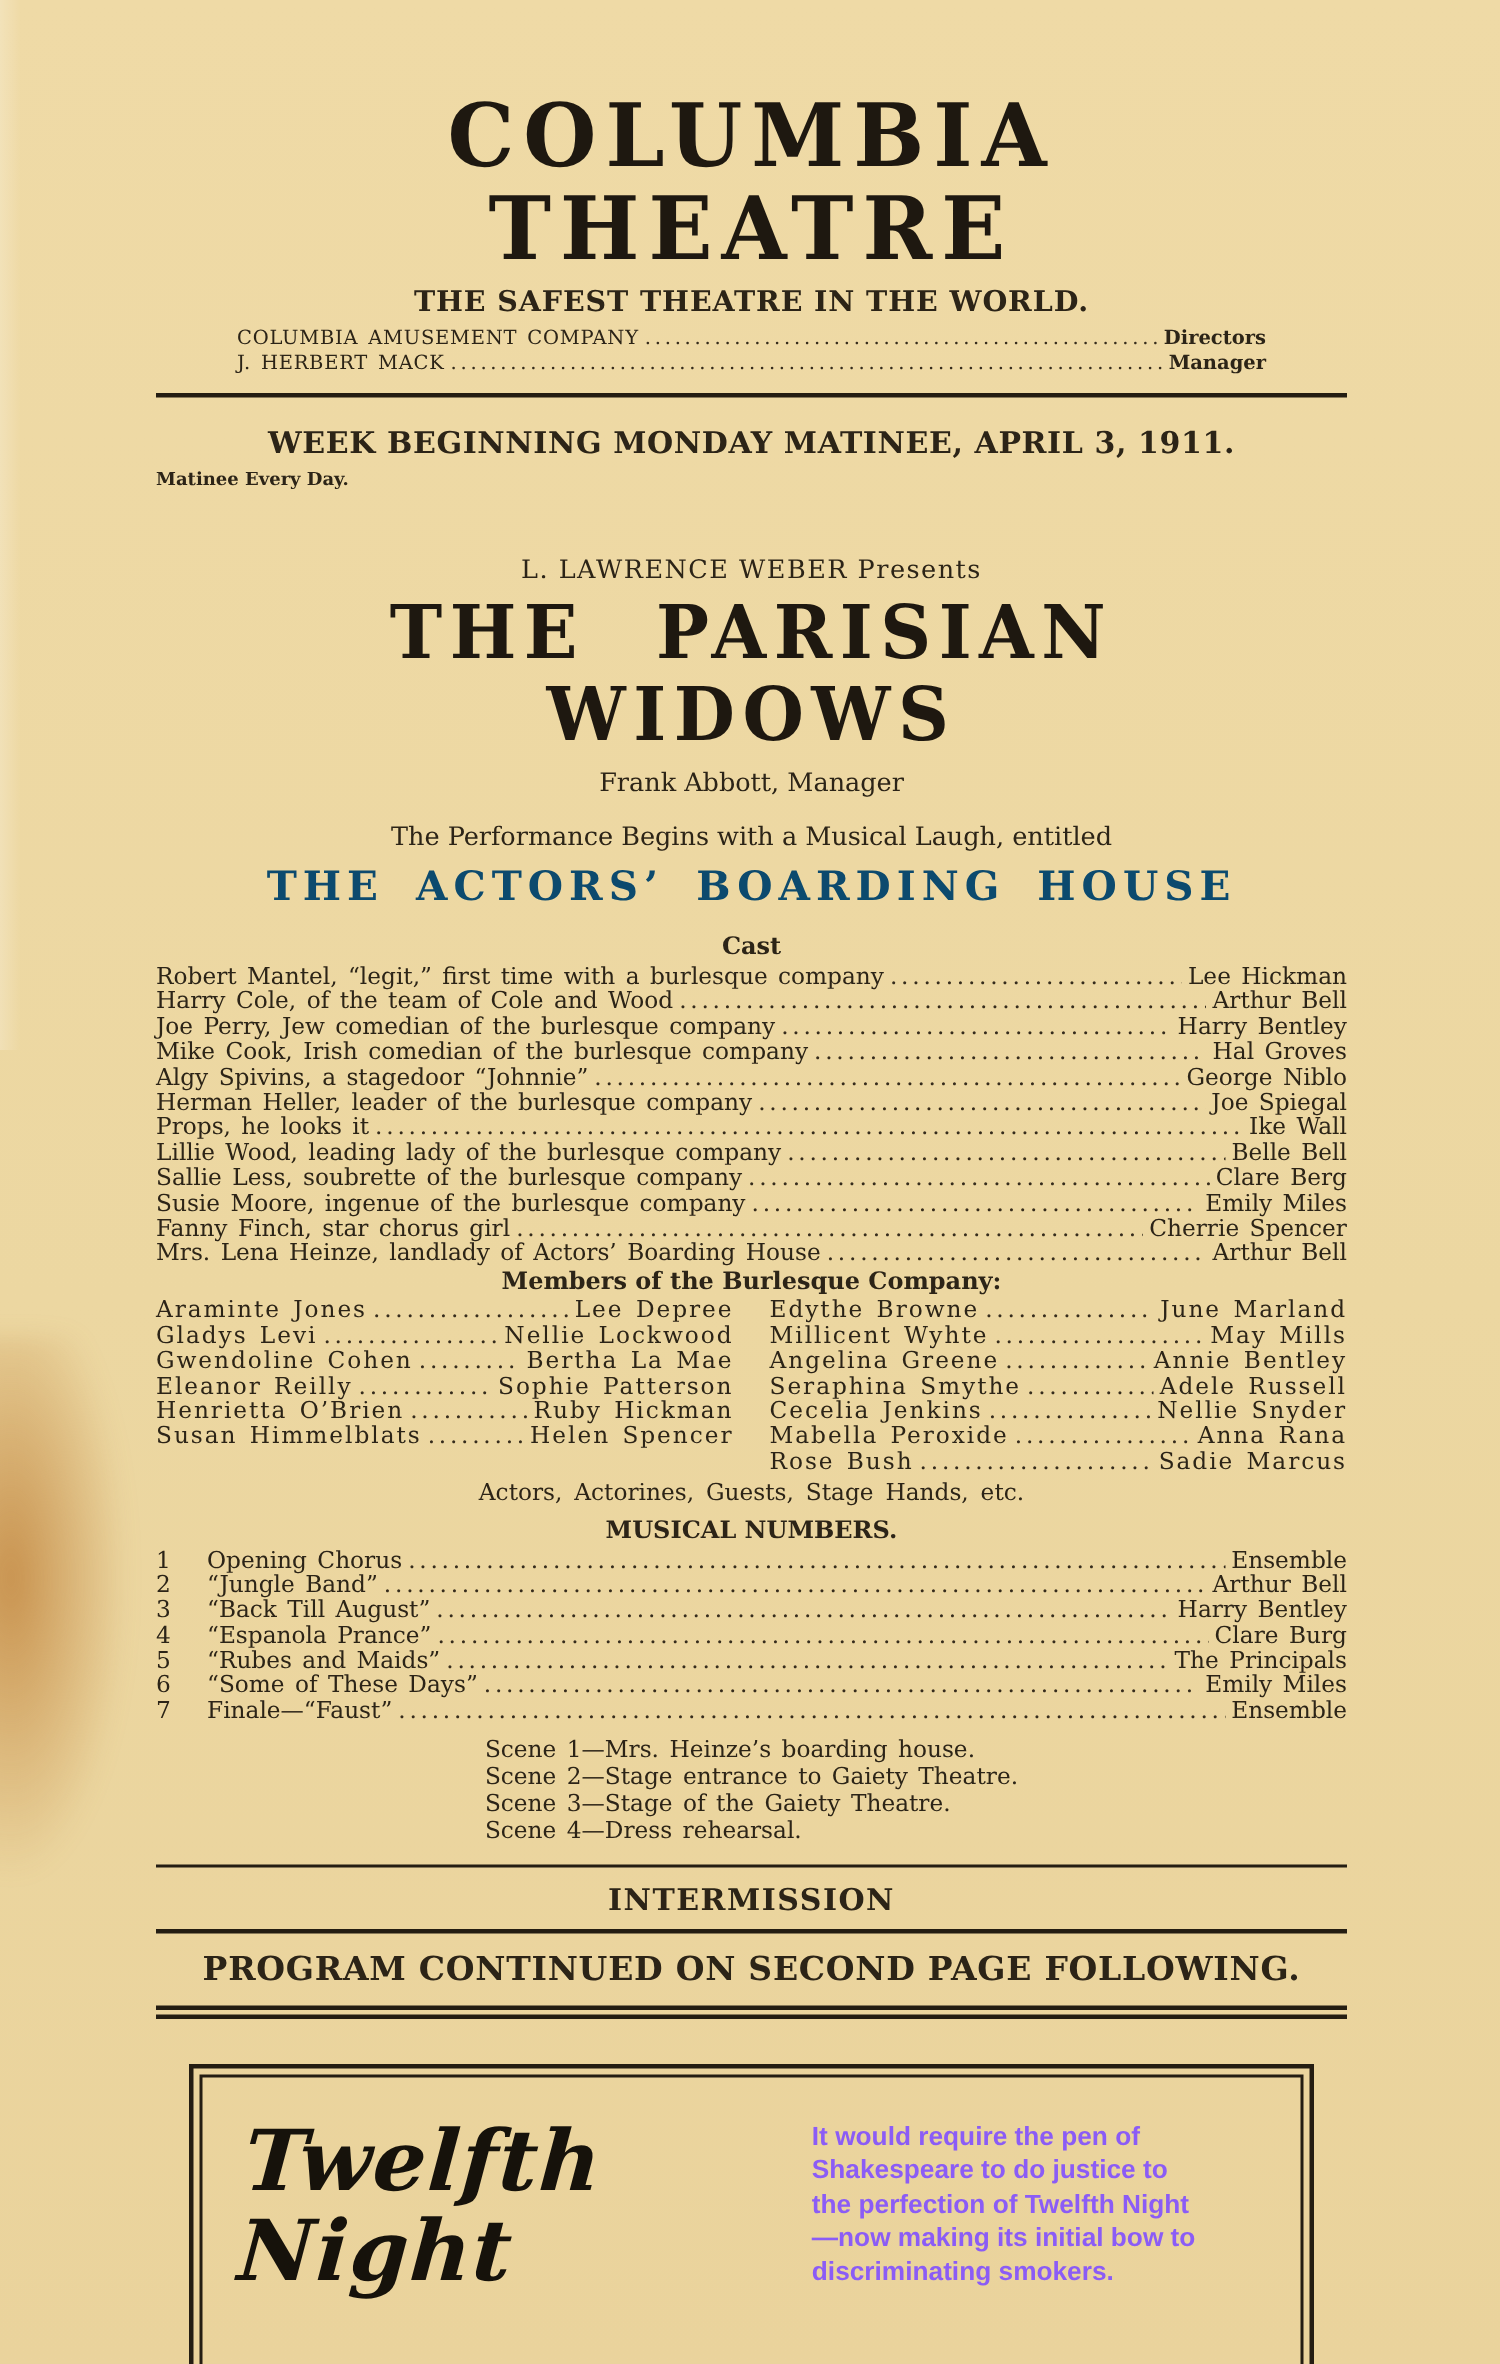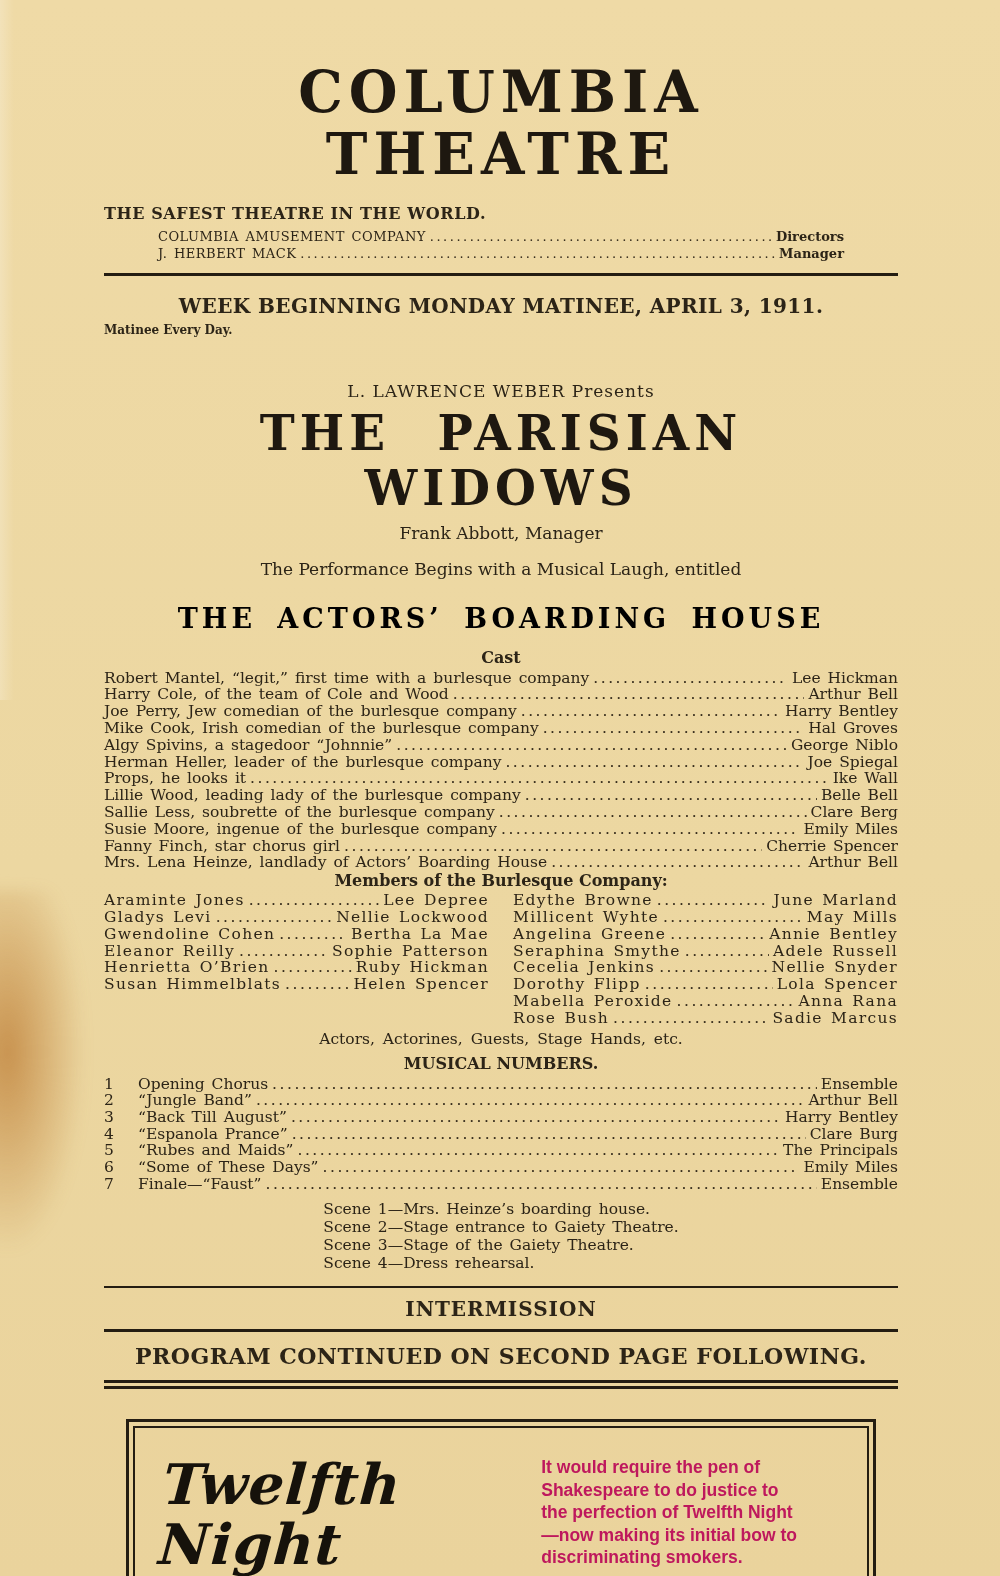--- a/index.html
+++ b/index.html
@@ -26,41 +26,41 @@
     position:relative;
     padding:62px 102px 0 104px;
   }
   
   .theatre-title{
     text-align:center;font-weight:bold;font-size:56px;line-height:60px;
     letter-spacing:6px;word-spacing:44px;color:#1e1810;
     transform:scaleY(1.04);
   }
   .safest{
-    text-align:left;font-weight:bold;font-size:16px;margin-top:22px;letter-spacing:.6px;
+    text-align:center;font-weight:bold;font-size:19px;margin-top:8px;letter-spacing:.6px;
   }
   .credits{margin:6px 54px 0 54px;font-size:13px;}
   .credit-row{display:flex;align-items:baseline;line-height:22px;}
   .credit-left{white-space:nowrap;letter-spacing:.5px;}
   .credit-right{white-space:nowrap;font-weight:bold;}
   .rule{border:0;height:3px;background:#241d12;margin:10px 0 0 0;}
   .rule.thin{height:2px;}
   .week-line{text-align:center;font-weight:bold;font-size:20px;margin-top:18px;letter-spacing:.4px;}
   .matinee-line{text-align:left;font-weight:bold;font-size:12px;margin-top:5px;}
   
   .presents{text-align:center;font-size:17px;margin-top:44px;letter-spacing:1px;}
   .show-title{
     text-align:center;font-weight:bold;font-size:47px;line-height:52px;margin-top:8px;
     letter-spacing:5px;word-spacing:26px;color:#1e1810;transform:scaleY(1.05);
   }
   .show-manager{text-align:center;font-size:17px;margin-top:10px;}
   .intro-line{text-align:center;font-size:17px;margin-top:16px;}
   .piece-title{
-    text-align:center;font-weight:bold;font-size:27px;margin-top:24px;
-    letter-spacing:4px;word-spacing:8px;color:#000000;
+    text-align:center;font-weight:bold;font-size:27px;margin-top:8px;
+    letter-spacing:4px;word-spacing:8px;color:#0c4a6e;
   }
   
   .section-head{text-align:center;font-weight:bold;font-size:16px;margin-top:14px;}
   .cast-list{margin-top:3px;font-size:15.5px;}
   .dot-row{display:flex;align-items:baseline;line-height:16.8px;}
   .dot-row .left{white-space:nowrap;word-spacing:2px;}
   .dot-row .right{white-space:nowrap;word-spacing:2px;}
   .leader{flex:1;overflow:hidden;white-space:nowrap;margin:0 4px;min-width:12px;}
   .leader::after{
     content:"........................................................................................................................................................";
@@ -90,21 +90,21 @@
     border:2px solid #241d12;display:flex;padding:20px 26px 18px 26px;min-height:186px;
   }
   .ad-left{flex:1.25;position:relative;padding-top:6px;}
   .ad-brand{
     font-weight:bold;font-style:italic;font-size:56px;line-height:60px;color:#16120b;
     letter-spacing:1px;transform:skewX(-4deg);
   }
   .ad-right{flex:1;padding:8px 2px 0 8px;}
   .ad-body{
     font-family:"Liberation Sans", sans-serif;font-weight:bold;font-size:17.5px;
-    line-height:22.5px;color:#be185d;width:266px;
+    line-height:22.5px;color:#8b5cf6;width:266px;
   }
 </style>
 </head>
 <body>
 
 <div class="stain"></div>
 <div class="edge-light"></div>
 
 <div class="page">
 
@@ -281,25 +281,20 @@
           <span class="leader"></span>
           <span class="right">Adele Russell</span>
         </div>
 
         <div class="dot-row">
           <span class="left">Cecelia Jenkins</span>
           <span class="leader"></span>
           <span class="right">Nellie Snyder</span>
         </div>
 
-        <div class="dot-row">
-          <span class="left">Dorothy Flipp</span>
-          <span class="leader"></span>
-          <span class="right">Lola Spencer</span>
-        </div>
 
         <div class="dot-row">
           <span class="left">Mabella Peroxide</span>
           <span class="leader"></span>
           <span class="right">Anna Rana</span>
         </div>
 
         <div class="dot-row">
           <span class="left">Rose Bush</span>
           <span class="leader"></span>

